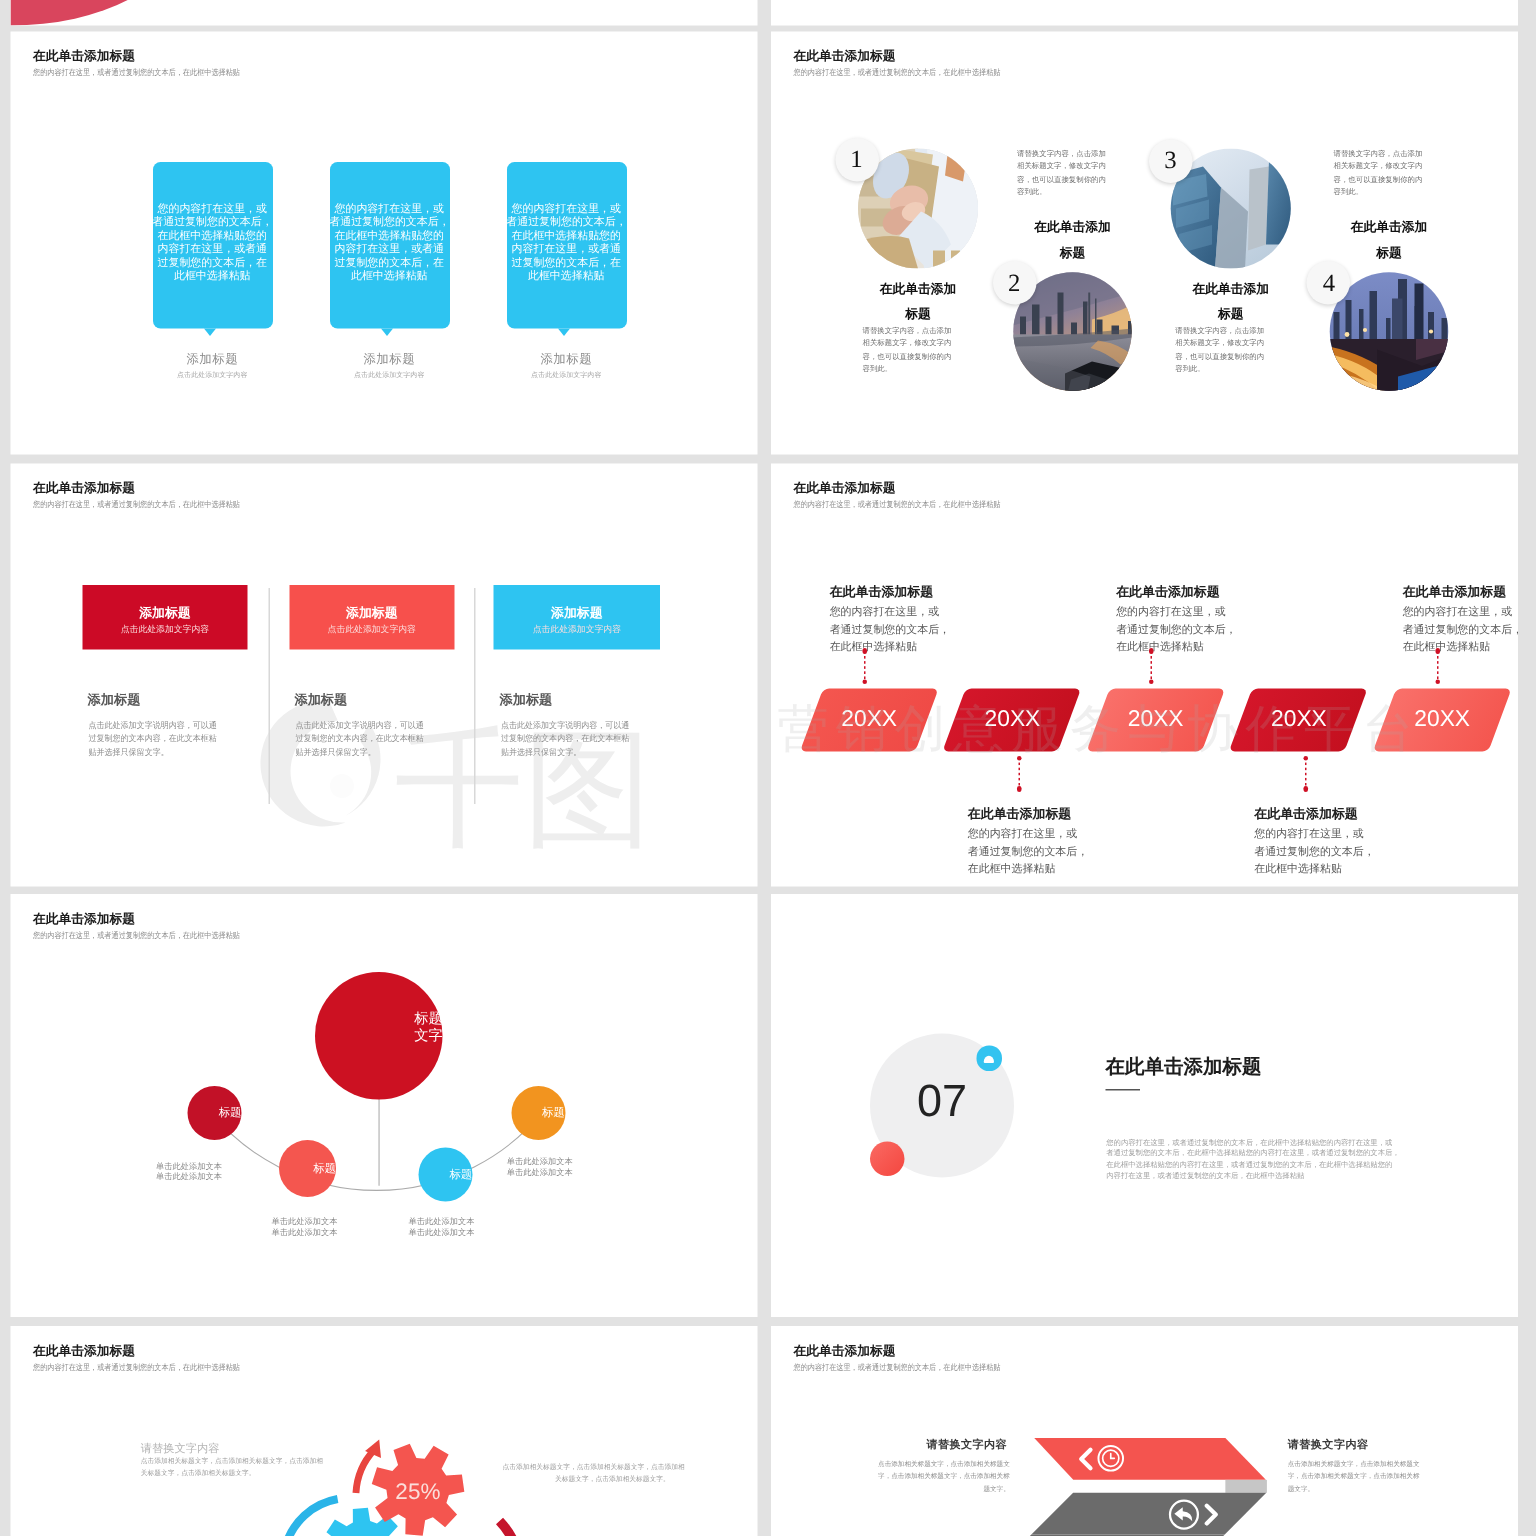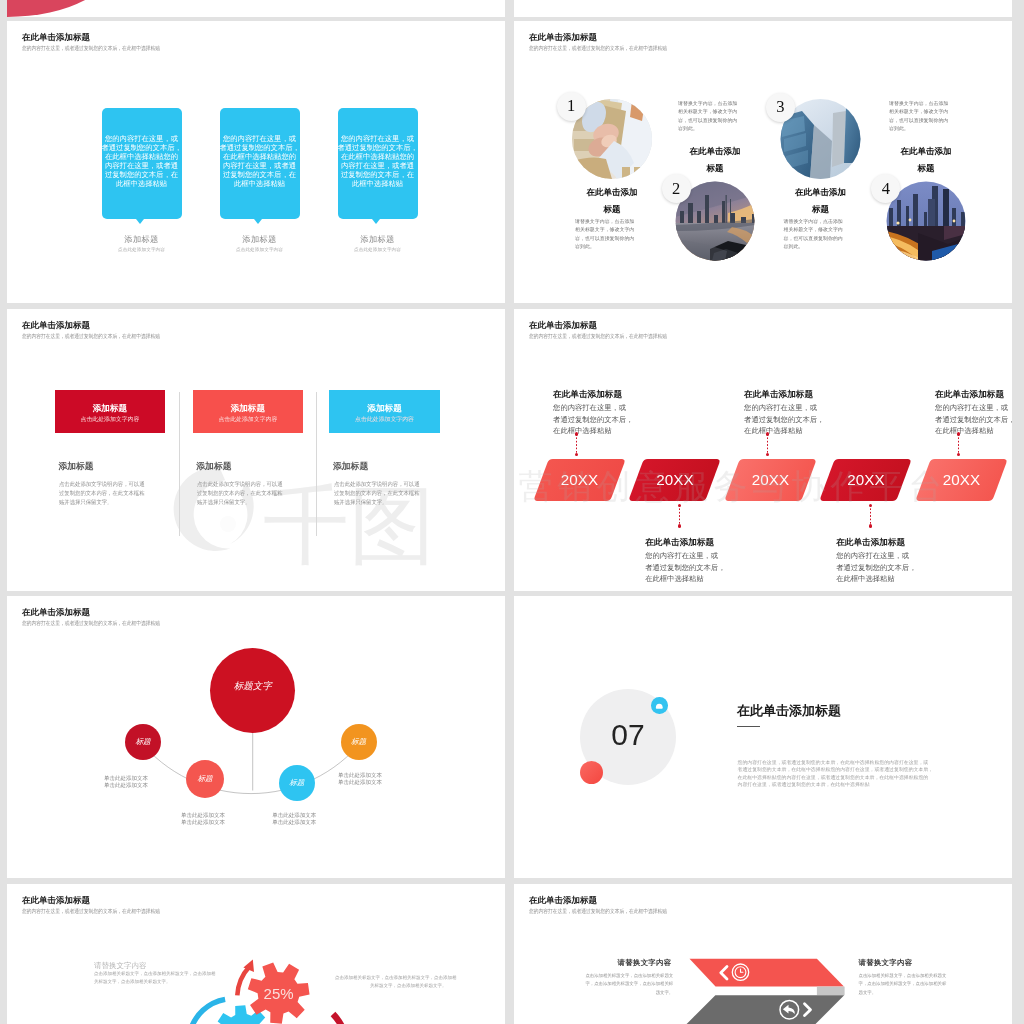--- a/index.html
+++ b/index.html
@@ -37,22 +37,22 @@
   .para{position:absolute;width:77.3px;height:42px;}
   .para .shape{position:absolute;inset:0;border-radius:4px;transform:skewX(-20.3deg);}
   .para .yr{position:absolute;inset:0;display:flex;align-items:center;justify-content:center;
             font-size:15.2px;color:#fff;letter-spacing:0px;}
   .tl-h{position:absolute;font-size:8.65px;font-weight:bold;color:#222;white-space:nowrap;}
   .tl-b{position:absolute;font-size:7.3px;color:#555;line-height:11.6px;white-space:nowrap;}
   .dots{position:absolute;width:1.6px;background-image:linear-gradient(#cf1126 50%,rgba(255,255,255,0) 0%);
         background-size:1.6px 3.4px;background-repeat:repeat-y;}
   .dotend{position:absolute;width:3.4px;height:3.4px;border-radius:50%;background:#cf1126;}
   
-  .rc{position:absolute;border-radius:50%;display:flex;align-items:center;justify-content:center;
-      flex-direction:row;color:#fff;font-style:italic;}
+  .rc{position:absolute;border-radius:50%;display:flex;align-items:flex-end;justify-content:center;
+      flex-direction:column;color:#fff;}
   .rc-cap{position:absolute;font-size:5.5px;color:#898989;line-height:7.3px;white-space:nowrap;}
   
   .dv-big{position:absolute;border-radius:50%;background:#efeff0;}
   .dv-num{position:absolute;font-size:30px;color:#232323;font-family:"Liberation Sans",sans-serif;}
   .dv-dot-b{position:absolute;border-radius:50%;background:#33c3f0;}
   .dv-dot-r{position:absolute;border-radius:50%;background:linear-gradient(135deg,#fa6a63,#f4463f);}
   .dv-title{position:absolute;font-size:13px;font-weight:bold;color:#1d1d1d;letter-spacing:0px;}
   .dv-rule{position:absolute;width:23px;height:1.3px;background:#555;}
   .dv-body{position:absolute;font-size:4.9px;color:#a0a0a0;line-height:7.3px;white-space:nowrap;}
   

